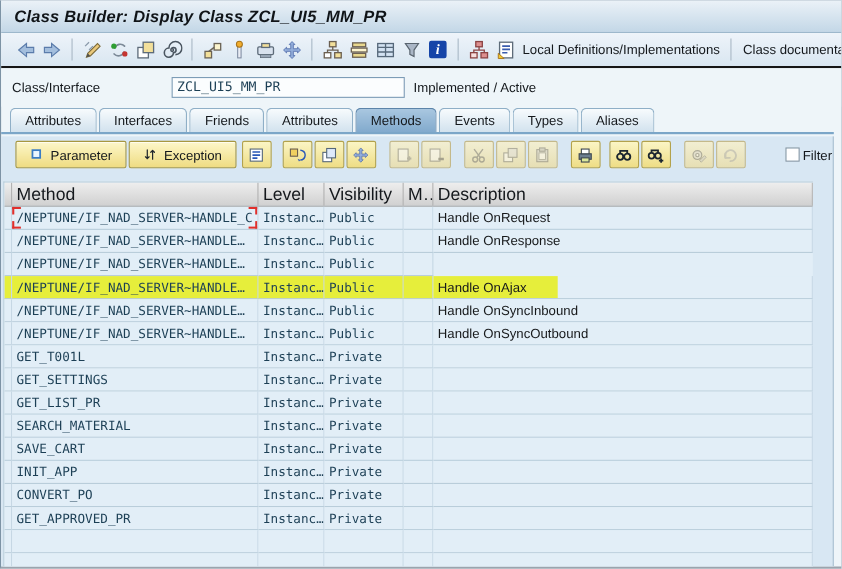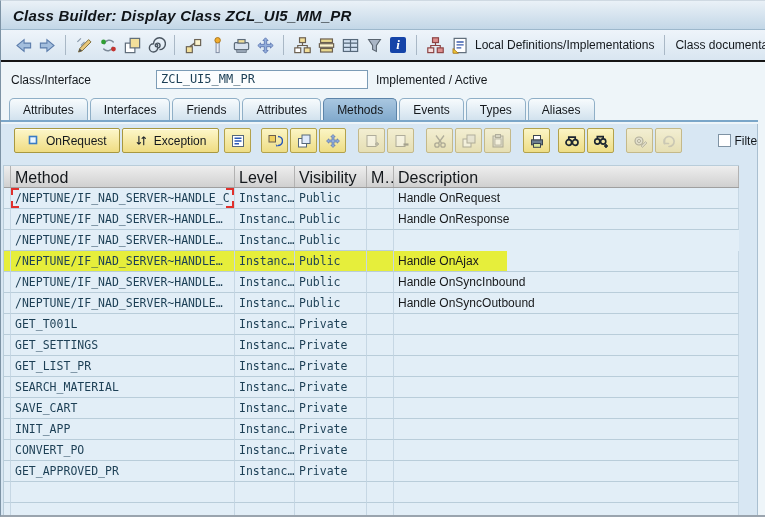--- a/index.html
+++ b/index.html
@@ -215,21 +215,21 @@
       <span class="tab">Aliases</span>
     </div>
   <div class="panel">
     <div class="mtoolbar" id="methods-toolbar">
         <span class="ybtn">
           <span style="display: inline-flex;">
             <svg viewBox="0 0 13 13">
               <rect x="2.5" y="2.5" width="7" height="7" fill="#eaf6ff" stroke="#3a7cc4" stroke-width="1.6"></rect>
             </svg>
           </span>
-          <span>OnRequest</span>
+          <span>Parameter</span>
         </span>
         <span class="ybtn">
           <span style="display: inline-flex;">
             <svg viewBox="0 0 14 14">
               <path d="M4.2 2.5 V11 M4.2 11 L2.4 9.2 M4.2 11 L6 9.2" fill="none" stroke="#20262c" stroke-width="1.2" stroke-linecap="round" stroke-linejoin="round"></path>
               <path d="M9.4 11.5 V3 M9.4 3 L7.6 4.8 M9.4 3 L11.2 4.8" fill="none" stroke="#20262c" stroke-width="1.2" stroke-linecap="round" stroke-linejoin="round"></path>
             </svg>
           </span>
           <span>Exception</span>
         </span>

